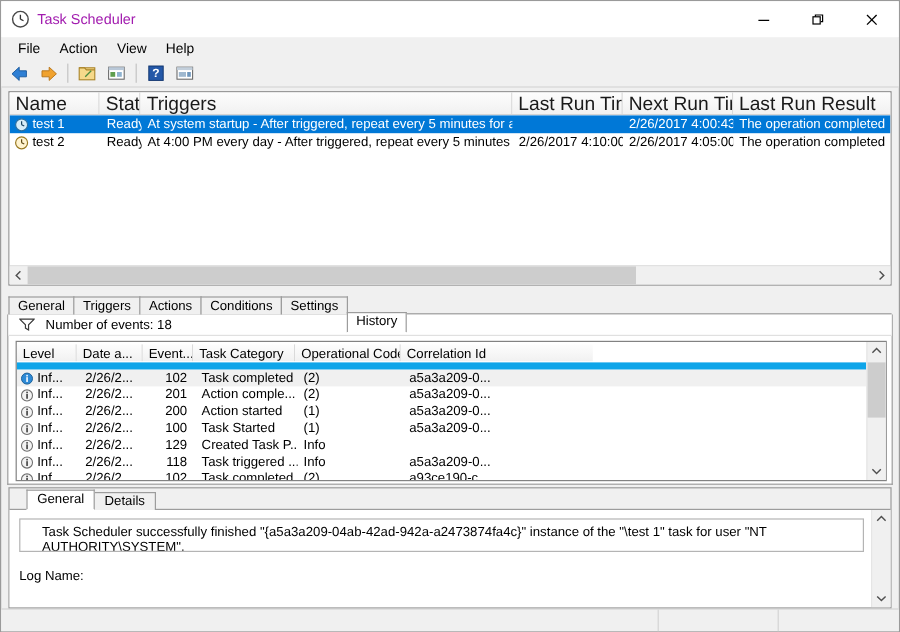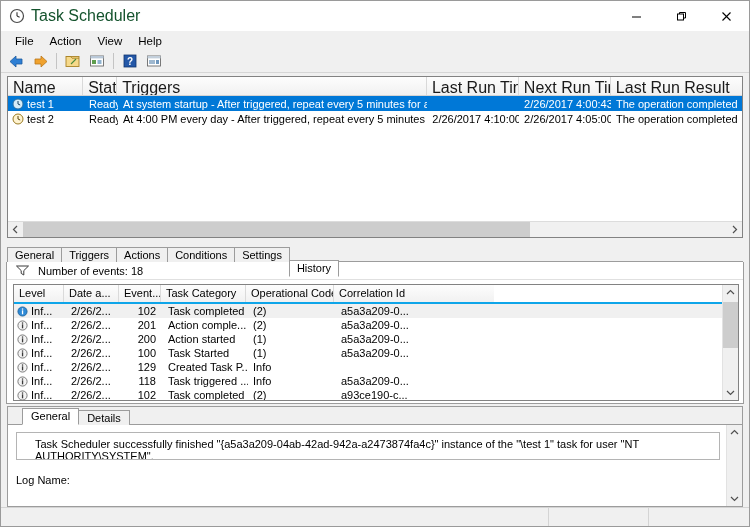--- a/index.html
+++ b/index.html
@@ -9,21 +9,21 @@
     font-size:11px;color:#000;background:#f0f0f0;
     -webkit-font-smoothing:antialiased;
   }
   .app{width:750px;height:527px;position:relative;background:#f0f0f0;
        border:1px solid #9a9a9a;box-sizing:border-box;display:flex;flex-direction:column;}
 
   
   .titlebar{height:30px;background:#ffffff;display:flex;align-items:center;
             flex:0 0 auto;position:relative;}
   .title-icon{width:16px;height:16px;margin-left:8px;margin-right:6px;position:relative;flex:0 0 auto;}
-  .title-text{font-size:16px;color:#14532d;}
+  .title-text{font-size:12px;color:#a21caf;}
   .wincontrols{position:absolute;right:0;top:0;height:30px;display:flex;}
   .wc{width:45px;height:30px;display:flex;align-items:center;justify-content:center;
       font-size:11px;color:#000;}
 
   
   .menubar{height:19px;background:#f0f0f0;display:flex;align-items:center;
            padding-left:6px;flex:0 0 auto;}
   .menu-item{padding:2px 8px;font-size:11.5px;color:#000;}
 
   
@@ -69,21 +69,21 @@
   .history{margin:0 5px;background:#fff;border:1px solid #9c9c9c;border-top:none;
            flex:0 0 auto;box-sizing:border-box;}
   .evcount{height:17px;display:flex;align-items:center;padding-left:9px;
            border-bottom:1px solid #e0e0e0;background:#fff;}
   .filter-ico{width:13px;height:11px;margin-right:9px;position:relative;flex:0 0 auto;}
   .evcount-txt{font-size:11px;}
 
   .evlist{margin:4px 4px 2px 6px;border:1px solid #828282;background:#fff;height:117px;
           box-sizing:border-box;display:flex;}
   .evlist-main{flex:1 1 auto;display:flex;flex-direction:column;overflow:hidden;}
-  .ev-head{display:flex;height:17px;flex:0 0 auto;border-bottom:2px solid #0ea5e9;}
+  .ev-head{display:flex;height:17px;flex:0 0 auto;border-bottom:6px solid #0ea5e9;align-items:center;}
   .ev-th{border-right:1px solid #dadada;padding:2px 0 0 5px;box-sizing:border-box;
          font-size:11px;background:linear-gradient(#fdfdfd,#f1f1f1);white-space:nowrap;overflow:hidden;}
   .ev-body{flex:1 1 auto;overflow:hidden;}
   .ev-row{display:flex;height:14px;align-items:center;white-space:nowrap;font-size:11px;}
   .ev-row.sel{background:#f0f0f0;}
   .ev-td{padding-left:5px;box-sizing:border-box;overflow:hidden;white-space:nowrap;}
   .ev-td.num{text-align:right;padding-right:7px;padding-left:0;}
   .info-ico{width:11px;height:11px;margin-left:3px;margin-right:2px;flex:0 0 auto;position:relative;}
 
   .vscroll{width:15px;background:#f0f0f0;border-left:1px solid #e2e2e2;

